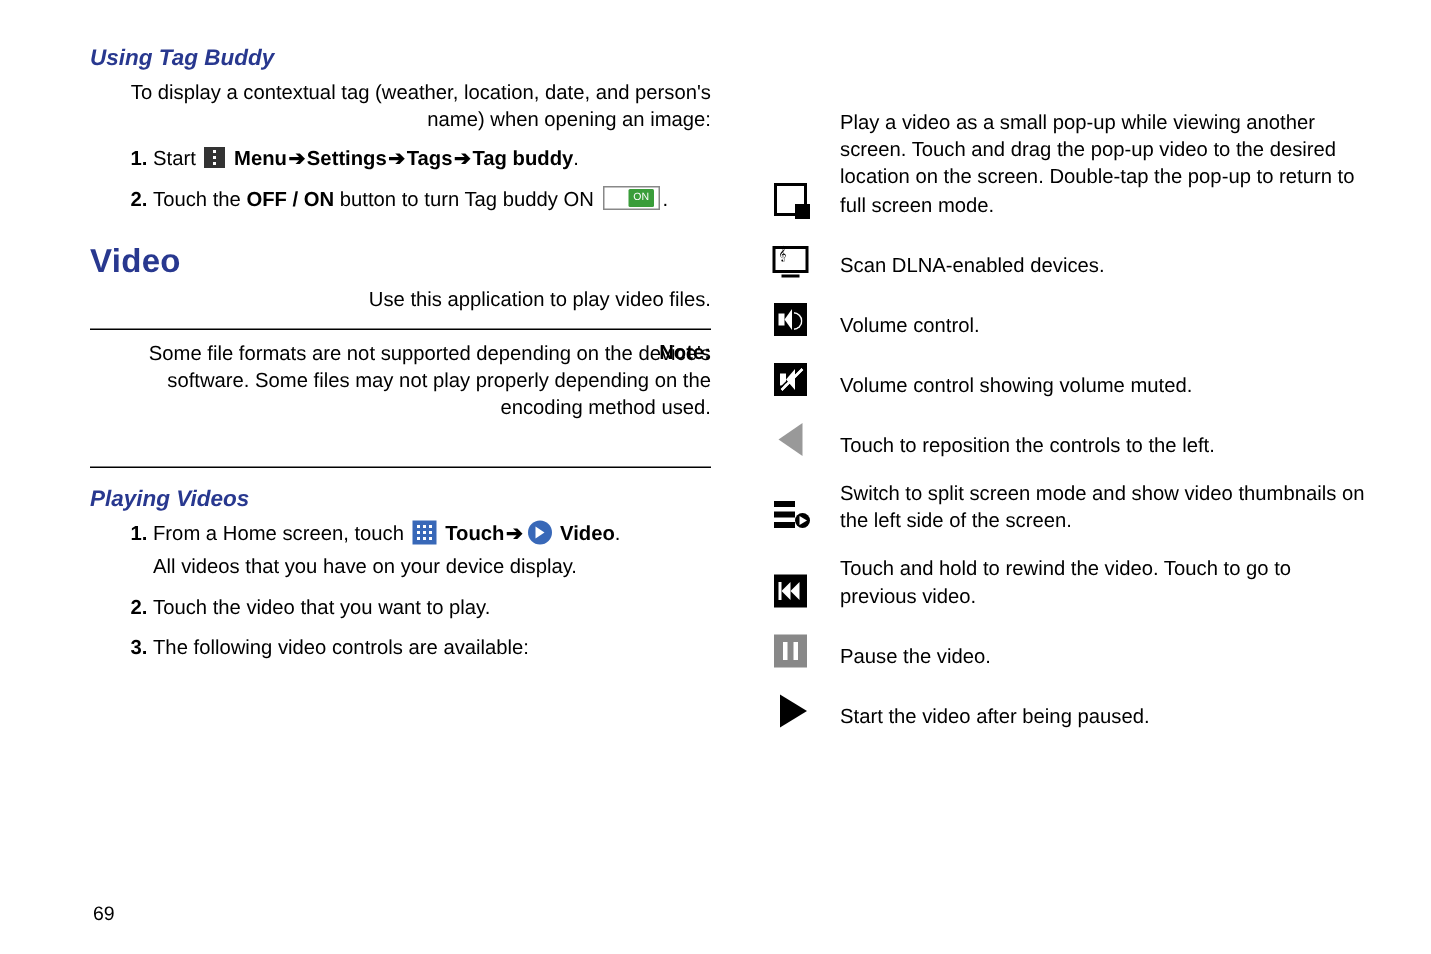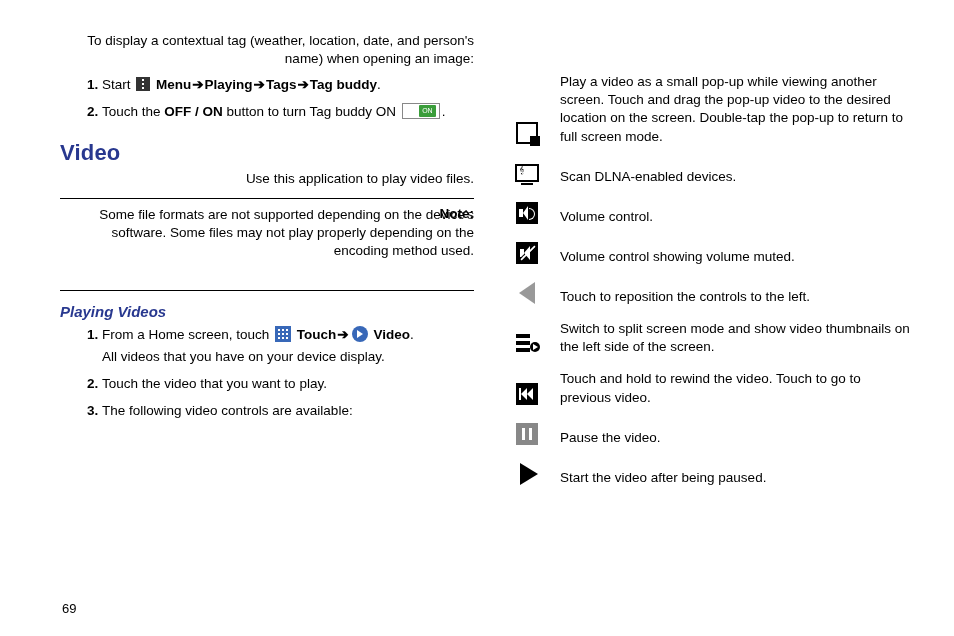--- a/index.html
+++ b/index.html
@@ -101,24 +101,25 @@
   .ic-play { width:0; height:0; border-left:18px solid #000; border-top:11px solid transparent; border-bottom:11px solid transparent; margin-left:3px;}
   .page-num { position:absolute; left:62px; bottom:20px; font-size:13px;text-align:center; }
 </style>
 </head>
 <body>
 
 <div class="page">
 
   <div class="col col-left">
 
+    <div class="h3-italic-blue">Using Tag Buddy</div>
     <p>To display a contextual tag (weather, location, date, and person's name) when opening an image:</p>
     <ol>
       <li>
-        <span>Start </span><span class="menu-dots"></span><span class="bold"> Menu</span><span class="bold arrow"> ➔ </span><span class="bold">Playing</span><span class="bold arrow"> ➔ </span><span class="bold">Tags</span><span class="bold arrow"> ➔ </span><span class="bold">Tag buddy</span><span>.</span>
+        <span>Start </span><span class="menu-dots"></span><span class="bold"> Menu</span><span class="bold arrow"> ➔ </span><span class="bold">Settings</span><span class="bold arrow"> ➔ </span><span class="bold">Tags</span><span class="bold arrow"> ➔ </span><span class="bold">Tag buddy</span><span>.</span>
       </li>
       <li>
         <span>Touch the </span><span class="bold">OFF / ON</span><span> button to turn Tag buddy ON </span><span class="on-switch"></span><span>.</span>
       </li>
     </ol>
 
     <div class="h2-blue">Video</div>
     <p>Use this application to play video files.</p>
     <hr class="rule">
     <p class="note-block">

